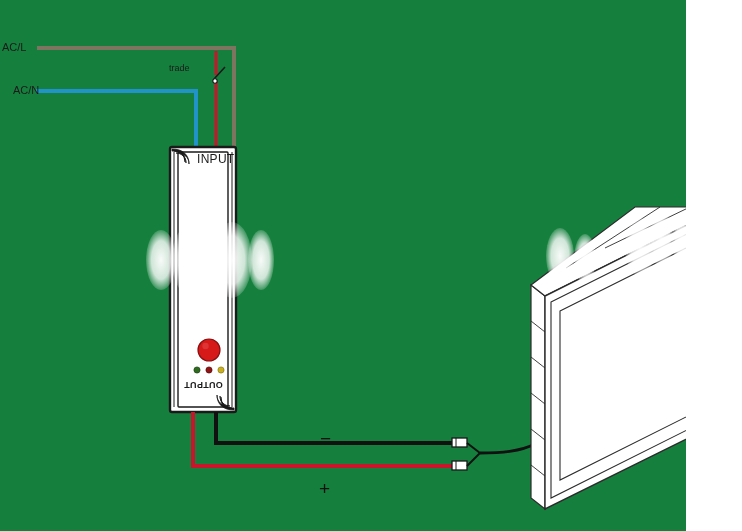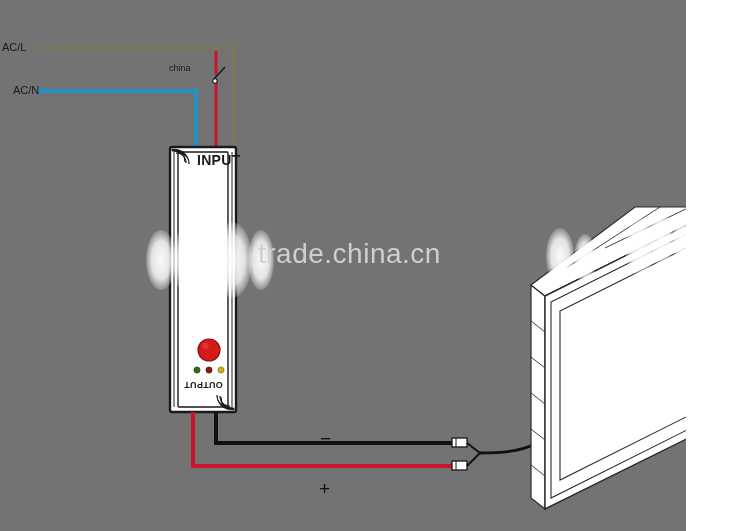--- a/index.html
+++ b/index.html
@@ -7,21 +7,21 @@
     padding: 0;
     background: #ffffff;
   }
   body {
     font-family: "Liberation Sans", sans-serif;
   }
   #canvas {
     position: relative;
     width: 686px;
     height: 531px;
-    background: #737373;
+    background: #15803d;
     overflow: hidden;
   }
   #diagram-svg {
     position: absolute;
     left: 0;
     top: 0;
     width: 742px;
     height: 531px;
   }
   .lbl {
@@ -45,22 +45,22 @@
   }
   #label-switch {
     left: 169px;
     top: 63px;
     font-size: 9px;
     font-weight: 400;
   }
   #label-input {
     left: 197px;
     top: 152px;
-    font-size: 14px;
-    font-weight: bold;
+    font-size: 12px;
+    font-weight: normal;
     letter-spacing: 0.3px;
   }
   #label-output {
     left: 184px;
     top: 380px;
     font-size: 9px;
     font-weight: bold;
     letter-spacing: 0.3px;
     transform: rotate(180deg);
     transform-origin: center center;
@@ -209,25 +209,24 @@
   <div class="wm-blob" style="left:574px; top:234px; width:22px; height:50px;"></div>
   <div class="wm-blob" style="left:625px; top:218px; width:30px; height:58px;"></div>
   <div class="wm-blob" style="left:648px; top:212px; width:26px; height:54px;"></div>
   <div class="wm-blob" style="left:672px; top:216px; width:20px; height:48px;"></div>
   <div class="wm-blob" style="left:700px; top:228px; width:34px; height:62px;"></div>
 
   <div class="lbl" id="label-acl">AC/L</div>
 
   <div class="lbl" id="label-acn">AC/N</div>
 
-  <div class="lbl" id="label-switch">china</div>
+  <div class="lbl" id="label-switch">trade</div>
 
   <div class="lbl" id="label-input">INPUT</div>
 
   <div class="lbl" id="label-output">OUTPUT</div>
 
   <div class="lbl" id="label-minus">−</div>
 
   <div class="lbl" id="label-plus">+</div>
 
-  <div id="watermark-text">trade.china.cn</div>
 
 </div>
 
 </body></html>

